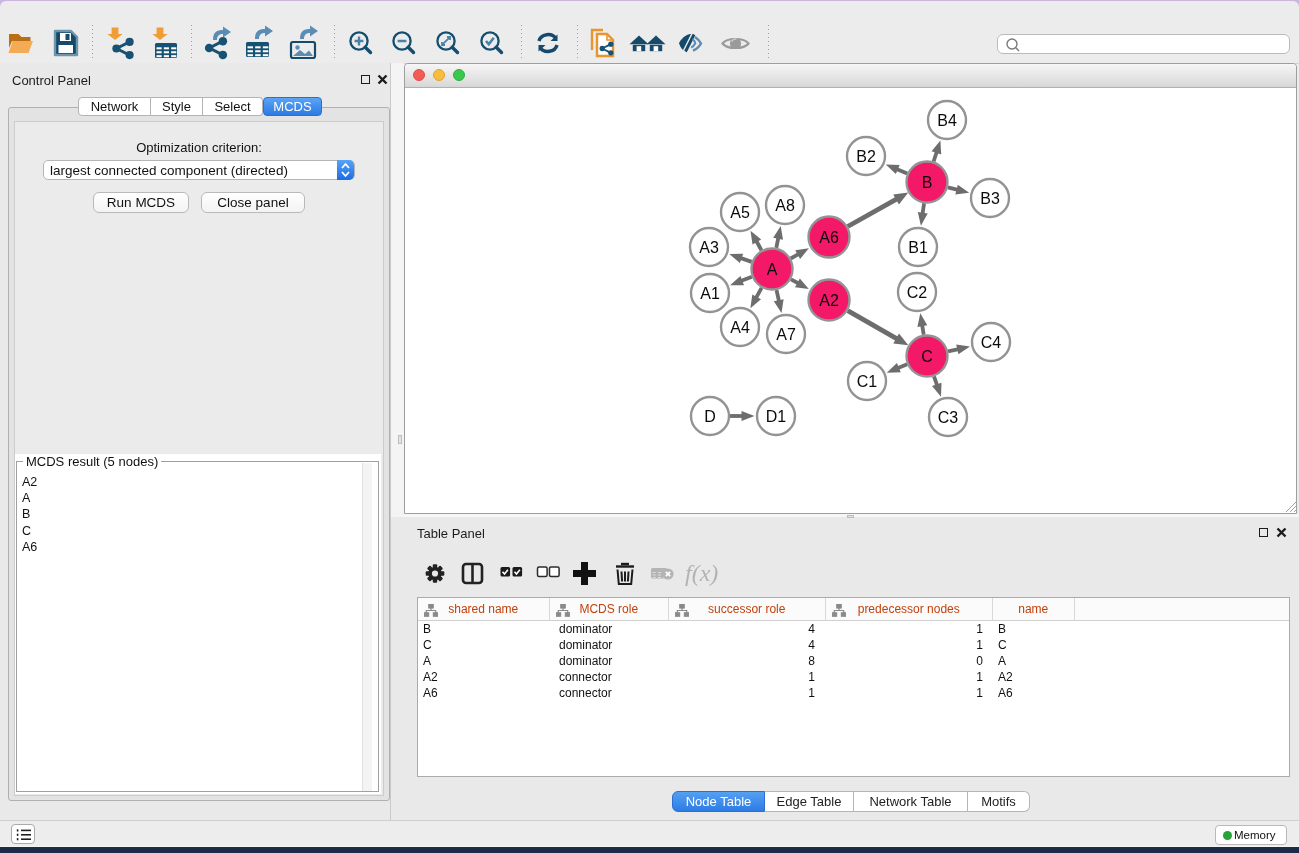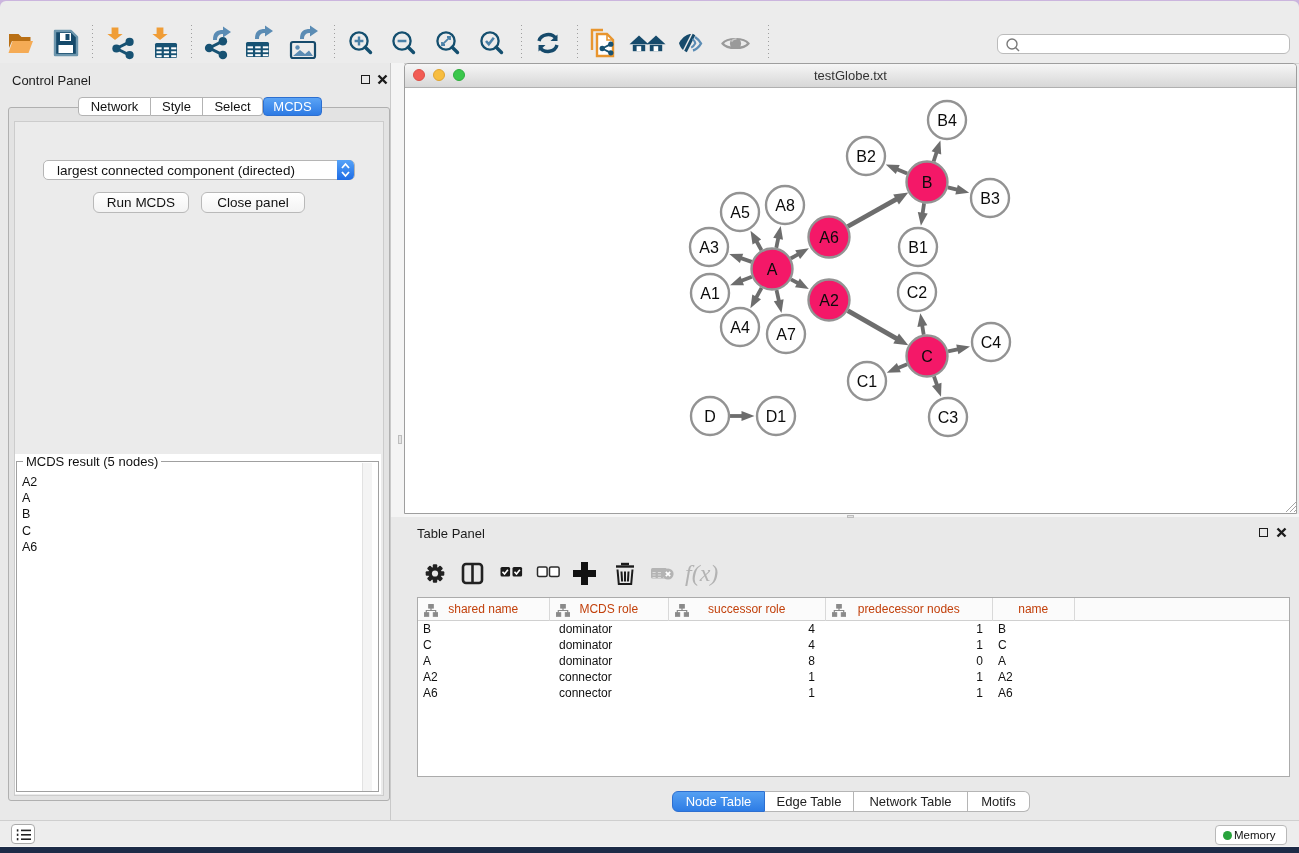--- a/index.html
+++ b/index.html
@@ -16,21 +16,21 @@
 #search{position:absolute;left:997px;top:33px;width:293px;height:20px;background:#fff;border:1px solid #bbb;border-radius:6px}
 
 #cpanel{position:absolute;left:0;top:62px;width:391px;height:758px;background:#e9e9e9;border-right:1px solid #c9c9c9}
 .ptitle{font-size:13px;color:#1c1c1c}
 .tabs{position:absolute;font-size:13px;z-index:5}
 .tab{position:absolute;top:0;height:19px;background:#fff;border:1px solid #b3b3b3;color:#111;text-align:center;line-height:18px}
 .tab.blue{background:linear-gradient(#5ba4f5,#2d7ae4);color:#fff;border:1px solid #2d6fd0;border-radius:4px}
 #tabcontent{position:absolute;left:8px;top:44px;width:382px;height:694px;background:#e3e3e3;border:1px solid #b0b0b0;border-radius:3px}
 #tabinner{position:absolute;left:5px;top:13px;width:370px;height:675px;background:#ebebeb;border:1px solid #cccccc}
 .btn{position:absolute;background:linear-gradient(#ffffff,#f3f3f3);border:1px solid #b9b9b9;border-radius:6px;font-size:13.5px;color:#111;text-align:center}
-#dropdown{position:absolute;left:28px;top:38px;width:312px;height:20px;background:#fff;border:1px solid #b5b5b5;border-radius:5px;font-size:13.5px;line-height:19px;padding-left:13px;color:#111}
+#dropdown{position:absolute;left:28px;top:38px;width:312px;height:20px;background:#fff;border:1px solid #b5b5b5;border-radius:5px;font-size:13.5px;line-height:19px;padding-left:6px;color:#111}
 #stepper{position:absolute;right:0px;top:-1px;width:17px;height:20px;border-radius:0 5px 5px 0;background:linear-gradient(#56a3f8,#1e6ce5)}
 
 #mcdswrap{position:absolute;left:0px;top:332px;width:366px;height:340px;background:#fff}
 #mcdsborder{position:absolute;left:1px;top:7px;width:363px;height:331px;border:1px solid #a0a0a0}
 #mcdslabel{position:absolute;left:8px;top:0px;background:#fff;padding:0 3px;font-size:13px;color:#111}
 #mcdslist{position:absolute;left:7px;top:20px;font-size:12.5px;color:#111;line-height:16.2px}
 #mcdsscroll{position:absolute;left:347px;top:9px;width:10px;height:328px;background:#f4f4f4;border-left:1px solid #e2e2e2}
 
 #netwin{position:absolute;left:404px;top:62px;width:893px;height:451px;background:#fff;border:1px solid #9e9e9e;border-radius:4px 4px 0 0}
 #nettitle{position:absolute;left:0;top:0;width:100%;height:24px;background:linear-gradient(#f6f6f6,#d7d7d7);border-bottom:1px solid #b0b0b0;border-radius:4px 4px 0 0}
@@ -196,20 +196,21 @@
       <path d="M1.5,1.5 L9.5,9.5 M9.5,1.5 L1.5,9.5" stroke="#1c1c1c" stroke-width="2.4"></path>
       </svg>
     <div class="tabs" style="left:78px;top:34px;width:250px;height:20px">
       <div class="tab" style="left:0;width:73px;border-radius:4px 0 0 4px">Network</div>
       <div class="tab" style="left:73px;width:52px;border-left:none">Style</div>
       <div class="tab" style="left:125px;width:60px;border-left:none;border-radius:0 4px 4px 0">Select</div>
       <div class="tab blue" style="left:185px;width:59px;height:19px">MCDS</div>
     </div>
     <div id="tabcontent">
         <div id="tabinner">
+      <div class="abs" style="left:0;top:18px;width:100%;text-align:center;font-size:13px;color:#111">Optimization criterion:</div>
       <div id="dropdown">largest connected component (directed)
         <div id="stepper"><svg width="17" height="20">
           <path d="M5,8 l3.5,-4 l3.5,4" fill="none" stroke="#fff" stroke-width="1.8"></path>
           <path d="M5,12 l3.5,4 l3.5,-4" fill="none" stroke="#fff" stroke-width="1.8"></path>
               </svg></div>
       </div>
       <div class="btn" style="left:78px;top:70px;width:96px;height:21px;line-height:20px">Run MCDS</div>
       <div class="btn" style="left:186px;top:70px;width:104px;height:21px;line-height:20px">Close panel</div>
       <div id="mcdswrap">
         <div id="mcdsborder"></div>
@@ -221,21 +222,20 @@
       </div>
   </div>
 
   <div id="vdiv"></div>
   <div id="hdiv"></div>
   <div id="netwin">
     <div id="nettitle">
       <div class="tl t1"></div>
         <div class="tl t2"></div>
         <div class="tl t3"></div>
-      <div id="nettext">testGlobe.txt</div>
     </div>
   </div>
   <svg style="position:absolute;left:405px;top:87px" width="892" height="419" viewBox="405 88 892 419" font-family="Liberation Sans, sans-serif">
       <line x1="761.5" y1="250.3" x2="756.2" y2="240.8" stroke="#6d6d6d" stroke-width="3.8"></line>
       <polygon points="750.5,230.7 761.2,239.6 752.5,244.5" fill="#6d6d6d"></polygon>
       <line x1="776.3" y1="247.9" x2="778.4" y2="237.3" stroke="#6d6d6d" stroke-width="3.8"></line>
       <polygon points="780.7,226.1 783.0,239.8 773.2,237.8" fill="#6d6d6d"></polygon>
       <line x1="751.7" y1="261.9" x2="740.2" y2="257.9" stroke="#6d6d6d" stroke-width="3.8"></line>
       <polygon points="729.3,254.1 743.2,253.7 739.9,263.1" fill="#6d6d6d"></polygon>
       <line x1="751.9" y1="276.8" x2="740.8" y2="281.1" stroke="#6d6d6d" stroke-width="3.8"></line>

